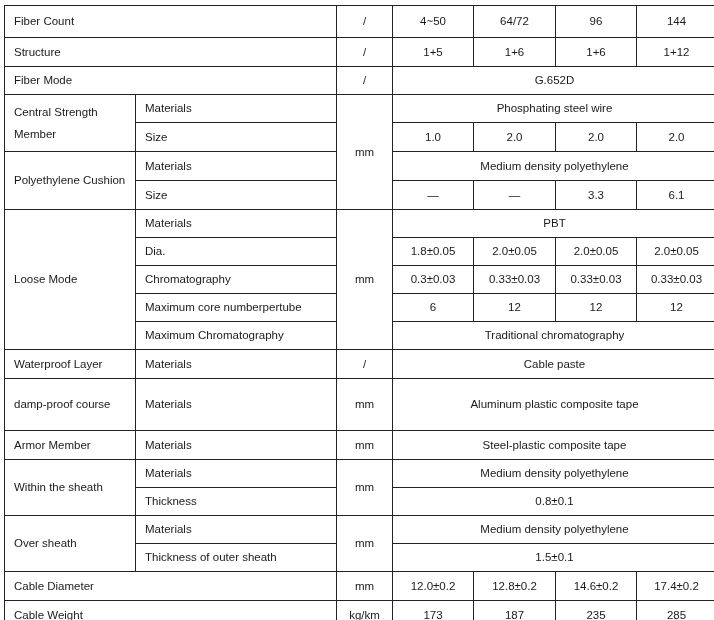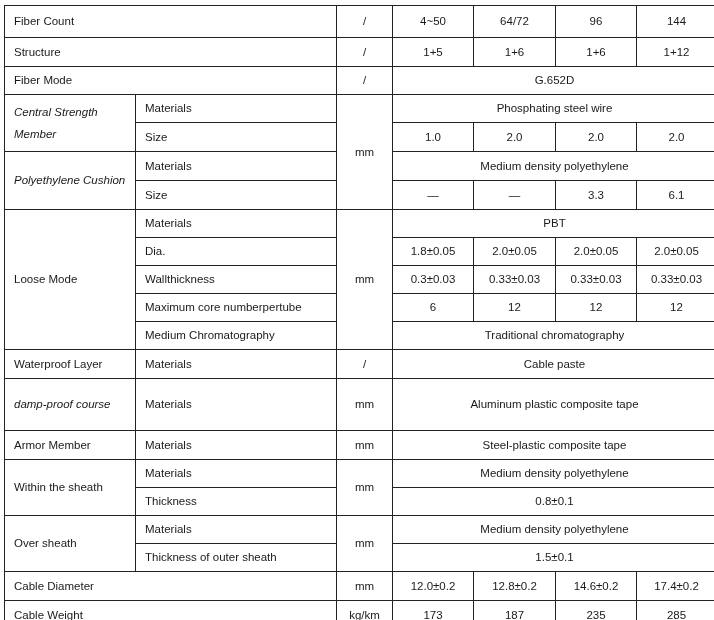--- a/index.html
+++ b/index.html
@@ -30,21 +30,20 @@
     white-space: nowrap;
     overflow: hidden;
   }
   #spec-table td.c {
     text-align: center;
     padding: 0 2px;
   }
   #spec-table td.wrap {
     white-space: normal;
     line-height: 1.95;
-    font-style: italic;
   }
   
   col.k1 { width: 131px; }
   col.k2 { width: 201px; }
   col.ku { width: 56px; }
   col.v1 { width: 81px; }
   col.v2 { width: 82px; }
   col.v3 { width: 81px; }
   col.v4 { width: 80px; }
   .r-sm  { height: 28px; }
@@ -128,37 +127,37 @@
 
   <tr class="r-sm">
     <td>Dia.</td>
     <td class="c">1.8±0.05</td>
     <td class="c">2.0±0.05</td>
     <td class="c">2.0±0.05</td>
     <td class="c">2.0±0.05</td>
   </tr>
 
   <tr class="r-sm">
-    <td>Wallthickness</td>
+    <td>Chromatography</td>
     <td class="c">0.3±0.03</td>
     <td class="c">0.33±0.03</td>
     <td class="c">0.33±0.03</td>
     <td class="c">0.33±0.03</td>
   </tr>
 
   <tr class="r-sm">
     <td>Maximum core numberpertube</td>
     <td class="c">6</td>
     <td class="c">12</td>
     <td class="c">12</td>
     <td class="c">12</td>
   </tr>
 
   <tr class="r-sm">
-    <td>Medium Chromatography</td>
+    <td>Maximum Chromatography</td>
     <td class="c" colspan="4">Traditional chromatography</td>
   </tr>
 
   <tr class="r-md">
     <td>Waterproof Layer</td>
     <td>Materials</td>
     <td class="c">/</td>
     <td class="c" colspan="4">Cable paste</td>
   </tr>
 

